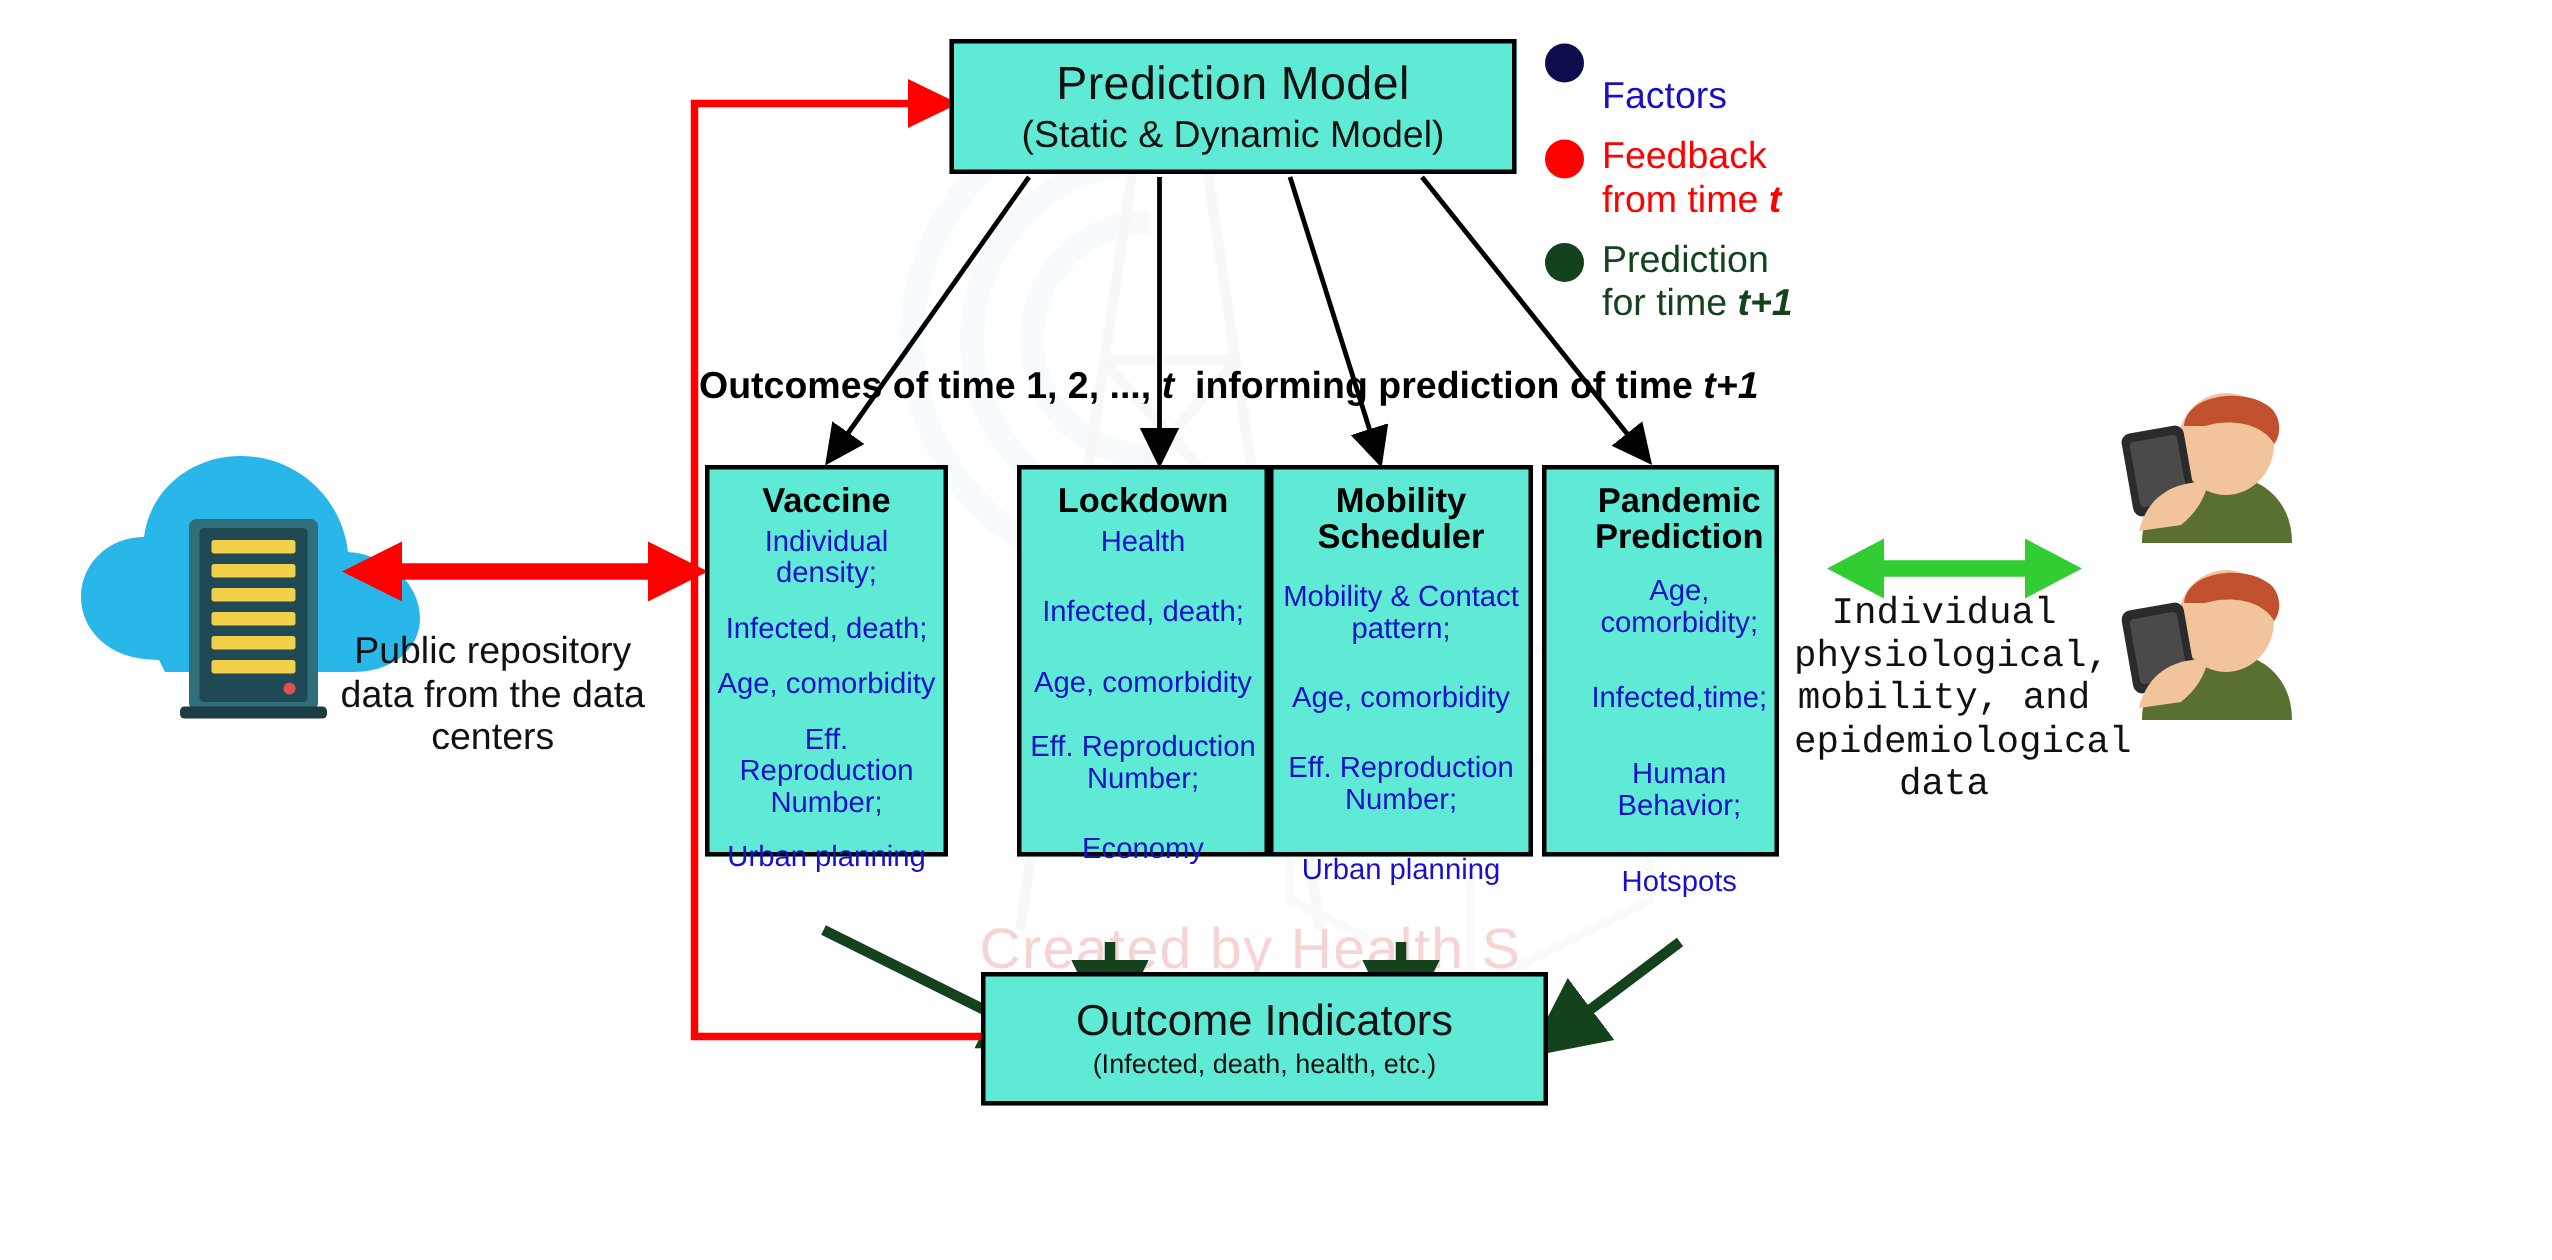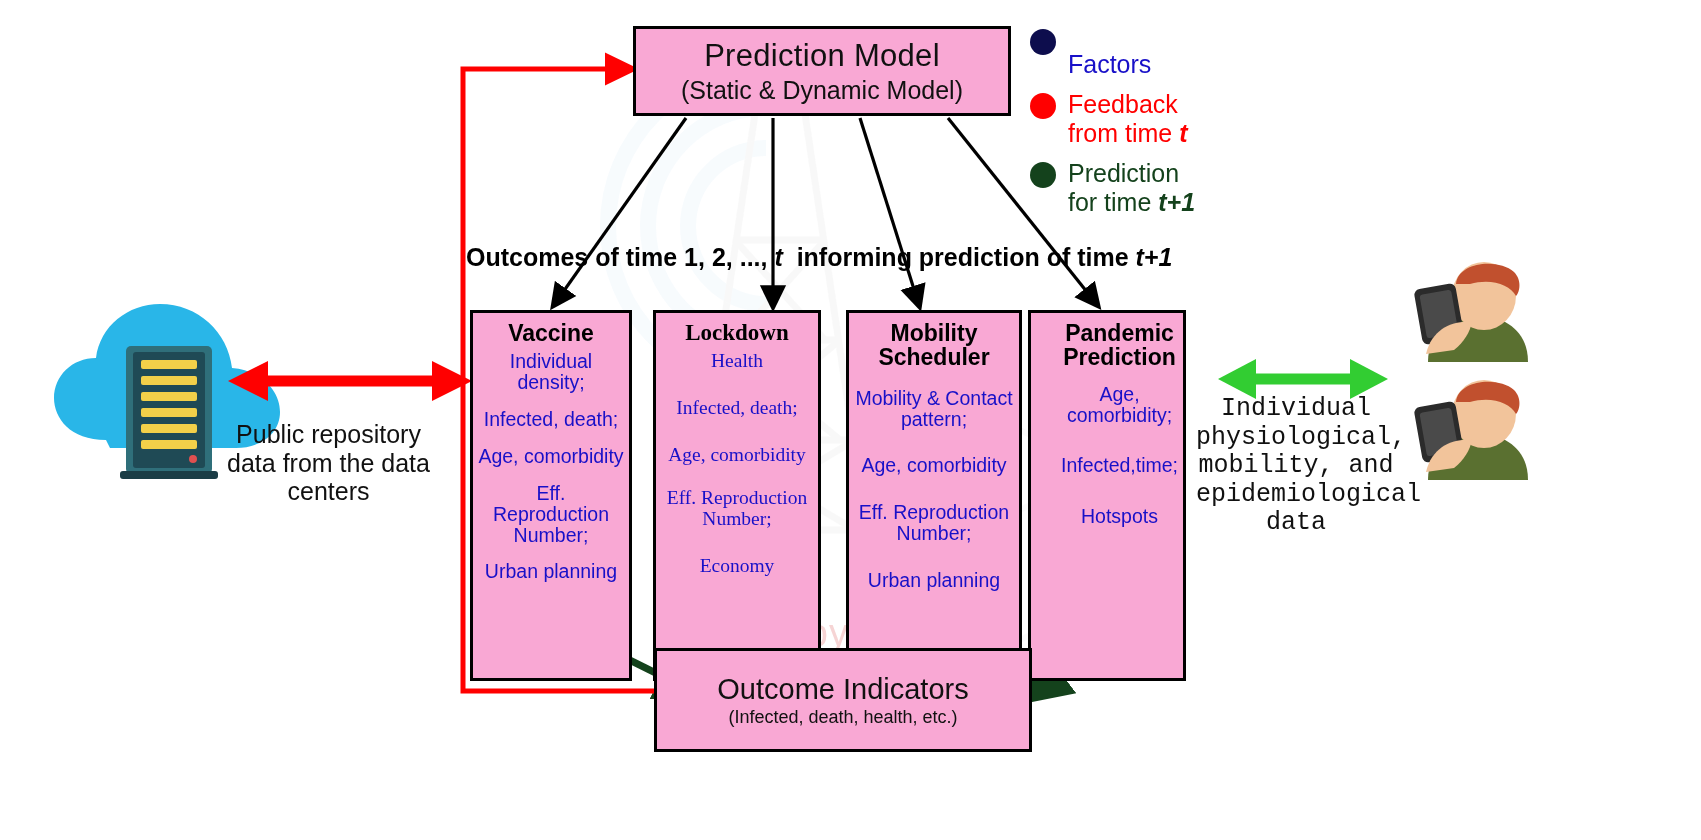--- a/index.html
+++ b/index.html
@@ -35,21 +35,21 @@
     font-family: "Liberation Sans", sans-serif;
     font-size: 38px;
     color: #f6d4d4;
     letter-spacing: 1px;
     white-space: nowrap;
     pointer-events: none;
   }
 
   .box {
     position: absolute;
-    background: #f9a8d4;
+    background: #5eead4;
     border: 3px solid #000000;
     box-sizing: border-box;
   }
   .box-title {
     font-weight: bold;
     color: #000000;
     text-align: center;
     line-height: 1.06;
   }
   .factor {
@@ -78,34 +78,34 @@
   .leg-lab { font-size: 25px; line-height: 1.16; font-weight: 400; }
 
   
   #mid-label {
     position: absolute; left: 466px; top: 243px;
     font-size: 25px; font-weight: bold; color: #000;
     white-space: nowrap;
   }
 
   
-  .ibox { top: 310px; height: 371px; }
+  .ibox { top: 310px; height: 261px; }
   #box-vaccine  { left: 470px;  width: 162px; }
-  #box-lockdown { left: 653px;  width: 168px; font-family: Liberation Serif, serif; }
+  #box-lockdown { left: 678px;  width: 168px; }
   #box-mobility { left: 846px;  width: 176px; }
   #box-pandemic { left: 1028px; width: 158px; padding-left: 25px; }
 
   .ibox .box-title { font-size: 23px; margin-top: 8px; }
   .ibox .factor    { font-size: 19.5px; }
   .ilist { padding: 0 4px; }
   .ilist .factor { margin-top: 16px; }
 
   
   #outcome-box {
-    left: 654px; top: 648px; width: 378px; height: 104px;
+    left: 654px; top: 648px; width: 378px; height: 89px;
     display: flex; flex-direction: column;
     align-items: center; justify-content: center;
   }
   #oc-title { font-size: 29px; color:#111; }
   #oc-sub   { font-size: 18px; color:#111; margin-top: 1px; }
 
   
   .side-cap {
     position: absolute; text-align: center;
     font-size: 25px; color: #111; line-height: 1.14;
@@ -285,20 +285,21 @@
       <div class="factor" style="margin-top:26px;">Eff. Reproduction Number;</div>
       <div class="factor" style="margin-top:26px;">Urban planning</div>
     </div>
   </div>
 
   <div class="box ibox" id="box-pandemic">
     <div class="box-title" style="padding:0 4px;">Pandemic Prediction</div>
     <div class="ilist">
       <div class="factor" style="margin-top:14px;">Age, comorbidity;</div>
       <div class="factor" style="margin-top:30px;">Infected,time;</div>
+      <div class="factor" style="margin-top:30px;">Human Behavior;</div>
       <div class="factor" style="margin-top:30px;">Hotspots</div>
     </div>
   </div>
 
   <div class="box" id="outcome-box">
     <div id="oc-title">Outcome Indicators</div>
     <div id="oc-sub">(Infected, death, health, etc.)</div>
   </div>
 
   <div class="side-cap" id="cap-left">Public repository data from the data centers</div>

